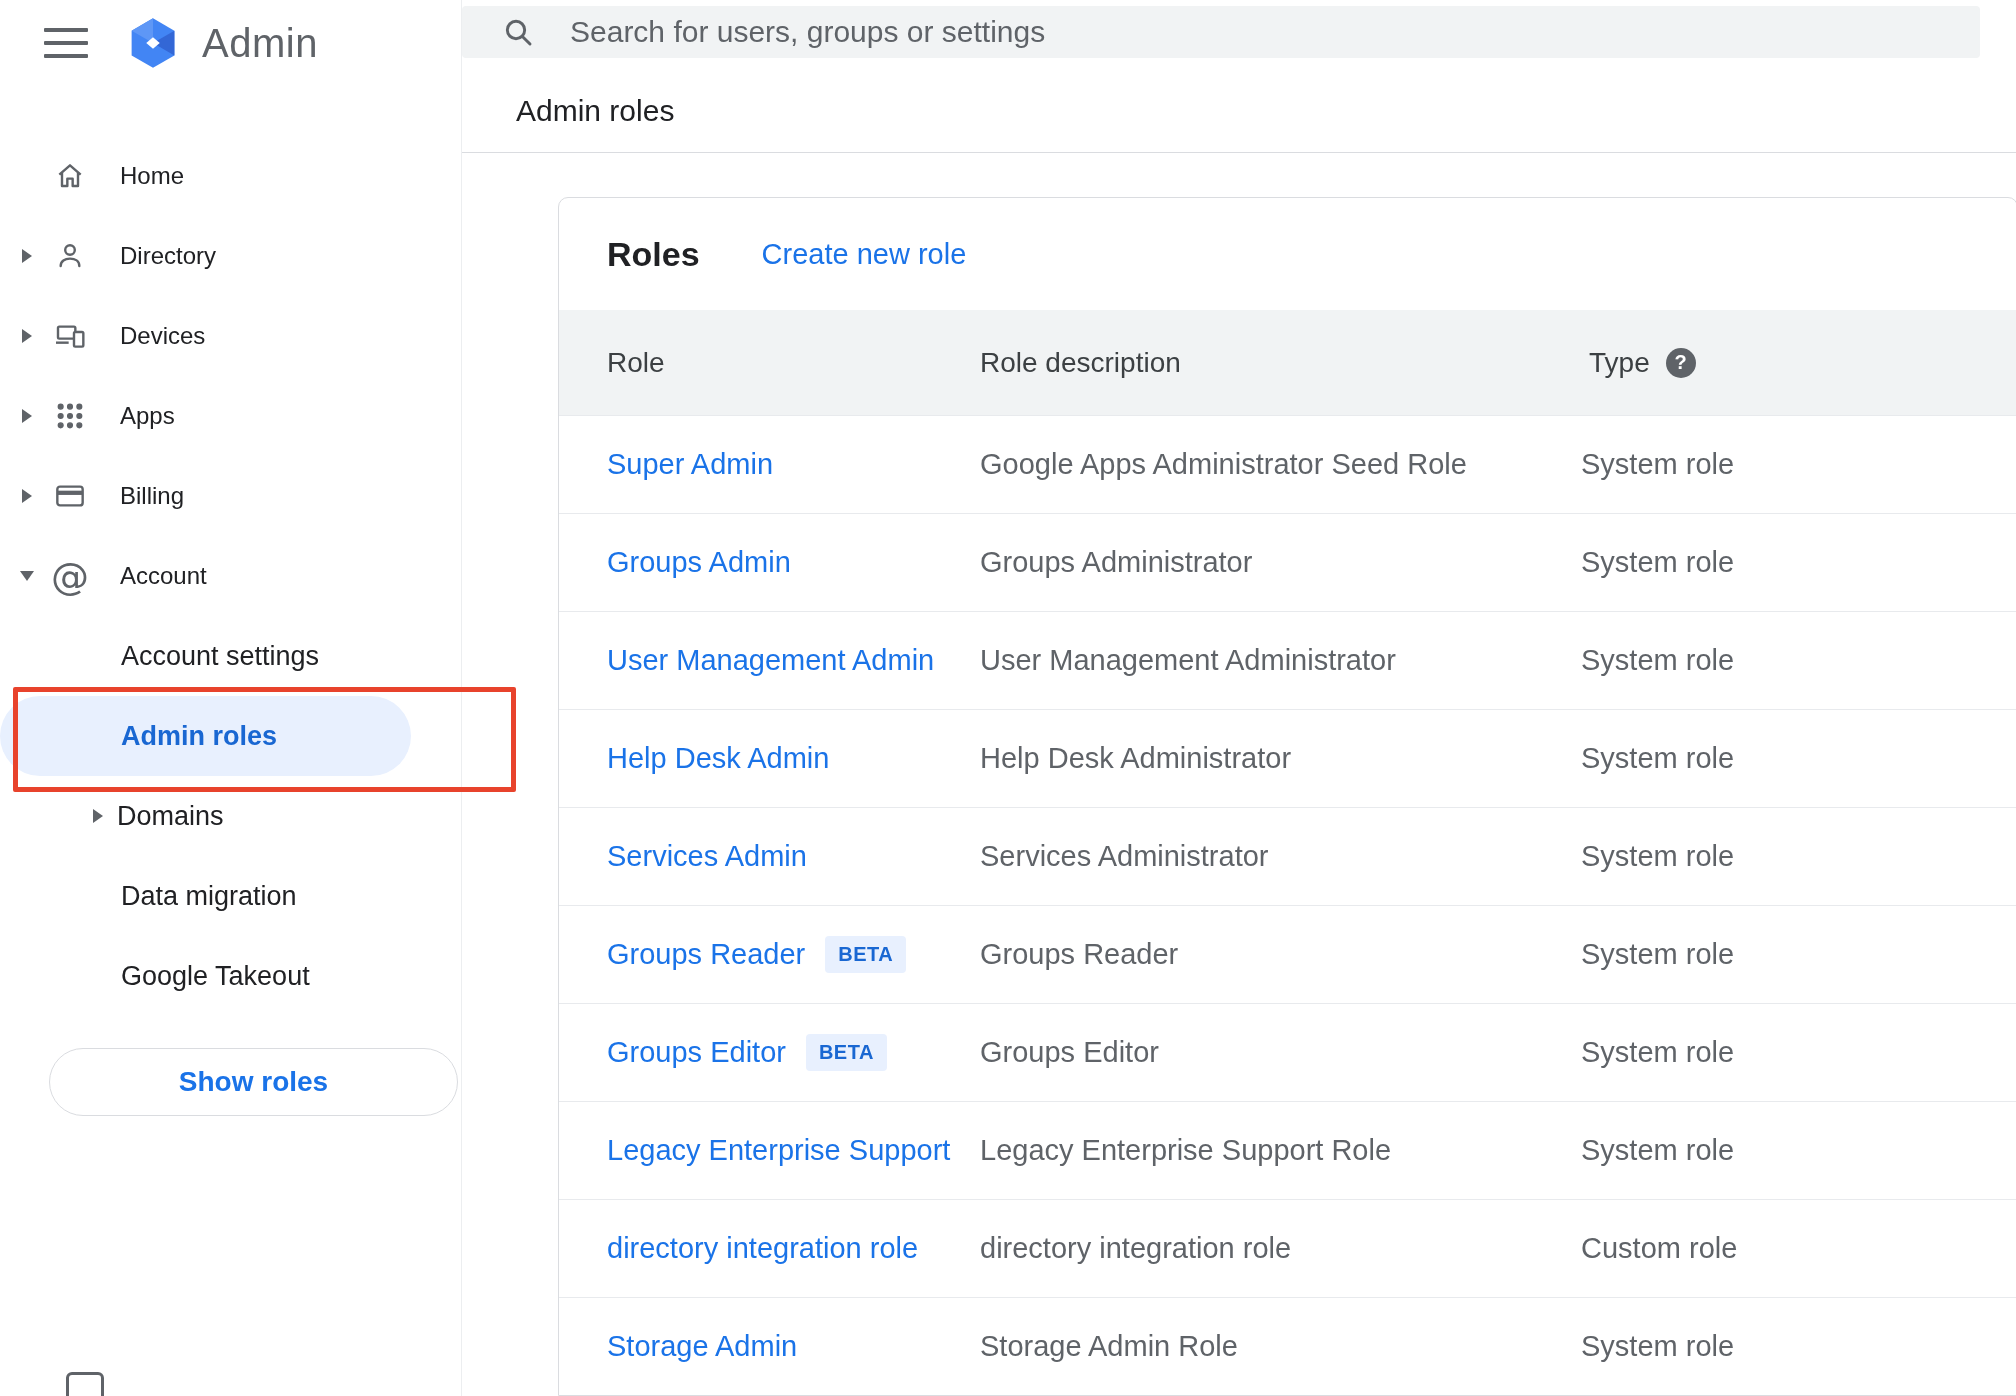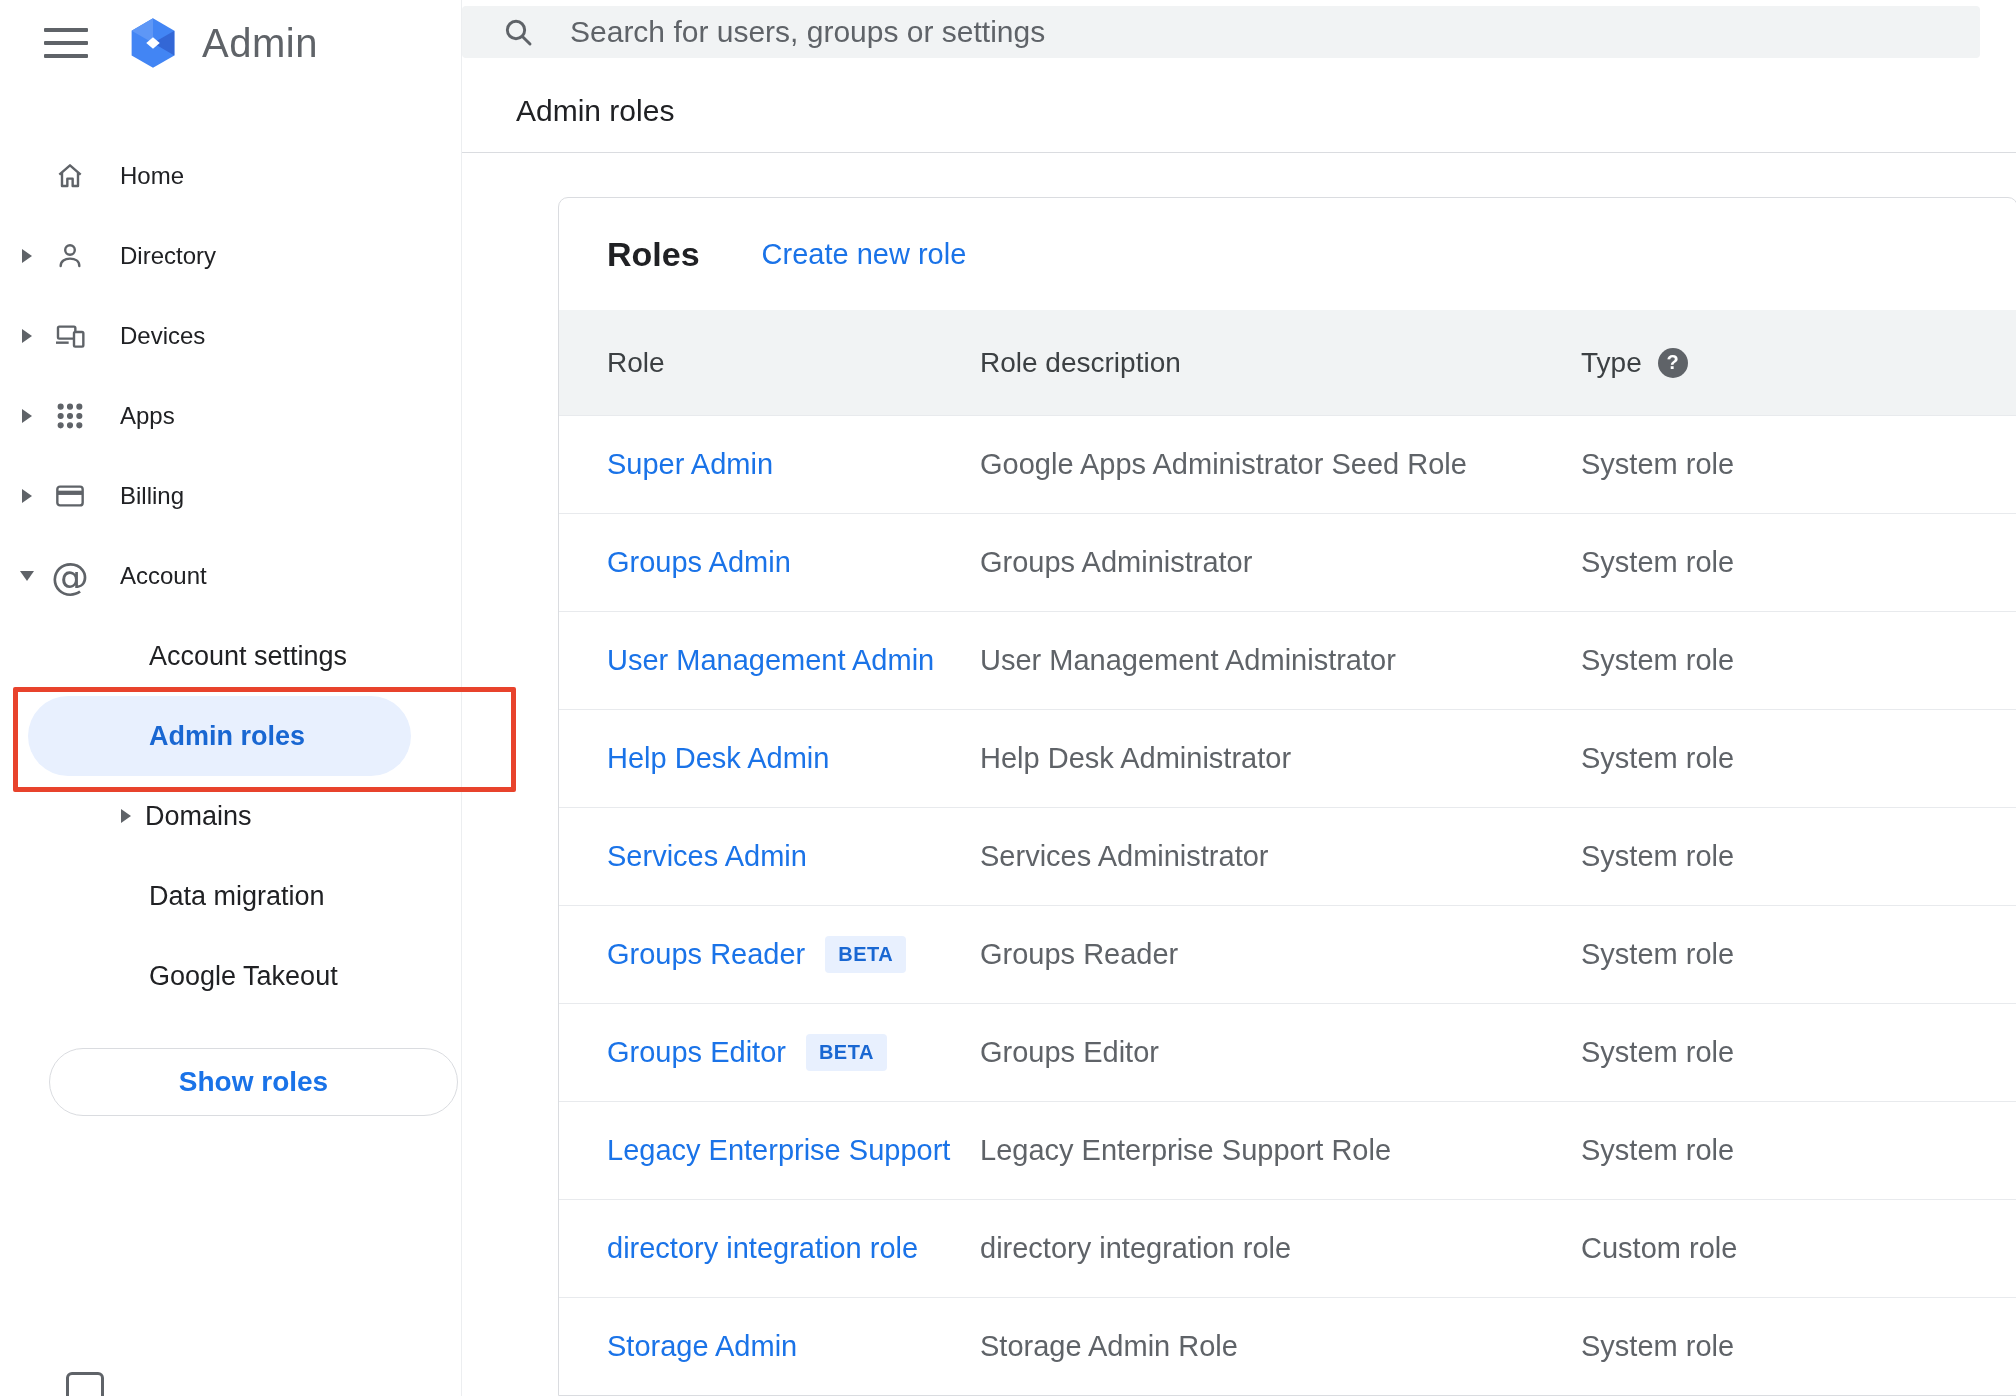--- a/index.html
+++ b/index.html
@@ -63,21 +63,21 @@
   }
   .icon-slot {
     width: 44px; margin-left: 8px; flex: none;
     display: flex; justify-content: center; align-items: center;
     color: #5f6368;
   }
   .icon-slot svg { stroke: #5f6368; }
   .at-glyph { font-size: 38px; color: #5f6368; font-family: "DejaVu Sans", sans-serif; line-height: 1; }
   .nav-label { margin-left: 28px; font-size: 24px; color: var(--text-primary, #202124); }
 
-  .subnav { list-style: none; padding-left: 28px; }
+  .subnav { list-style: none; }
   .sub-item {
     height: 80px;
     display: flex;
     align-items: center;
     padding-left: 121px;
     font-size: 27px;
     color: var(--text-primary, #202124);
     cursor: pointer;
   }
   .sub-item.has-chev { padding-left: 93px; }
@@ -175,21 +175,21 @@
     cursor: pointer;
   }
 
   .tgrid { display: grid; grid-template-columns: 373px 601px 1fr; padding-left: 48px; align-items: center; }
   .thead {
     height: 105px;
     background: var(--header-row-bg, #f1f3f4);
     font-size: 28px;
     color: #3c4043;
   }
-  .type-head { display: flex; align-items: center; gap: 16px; }
+  .type-head { display: flex; align-items: center; gap: 16px; margin-left: 8px; }
   .help-icon {
     width: 30px; height: 30px;
     border-radius: 50%;
     background: #5f6368;
     color: #fff;
     font-size: 20px;
     font-weight: bold;
     display: inline-flex; align-items: center; justify-content: center;
     cursor: pointer;
   }

